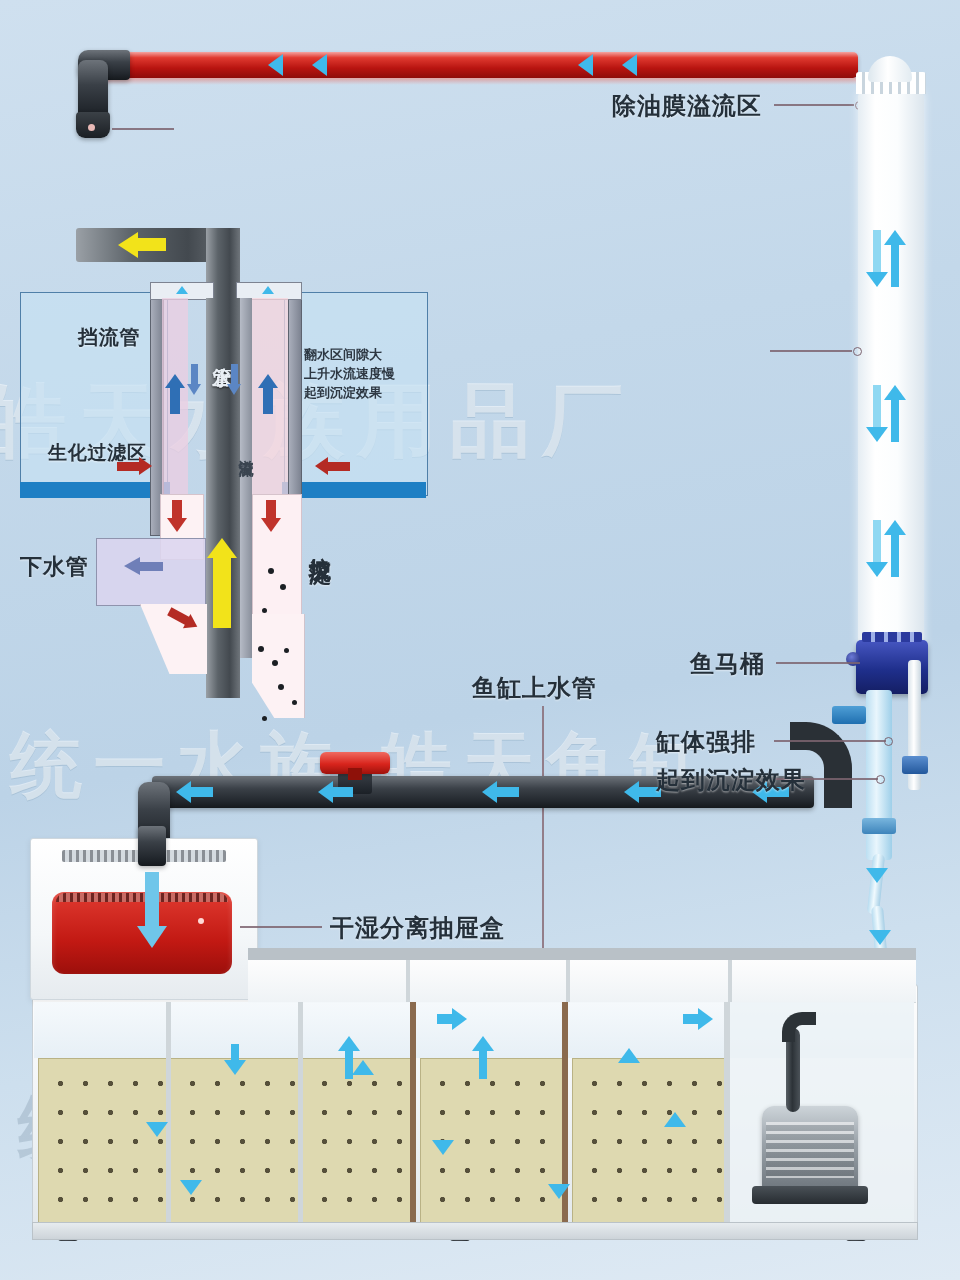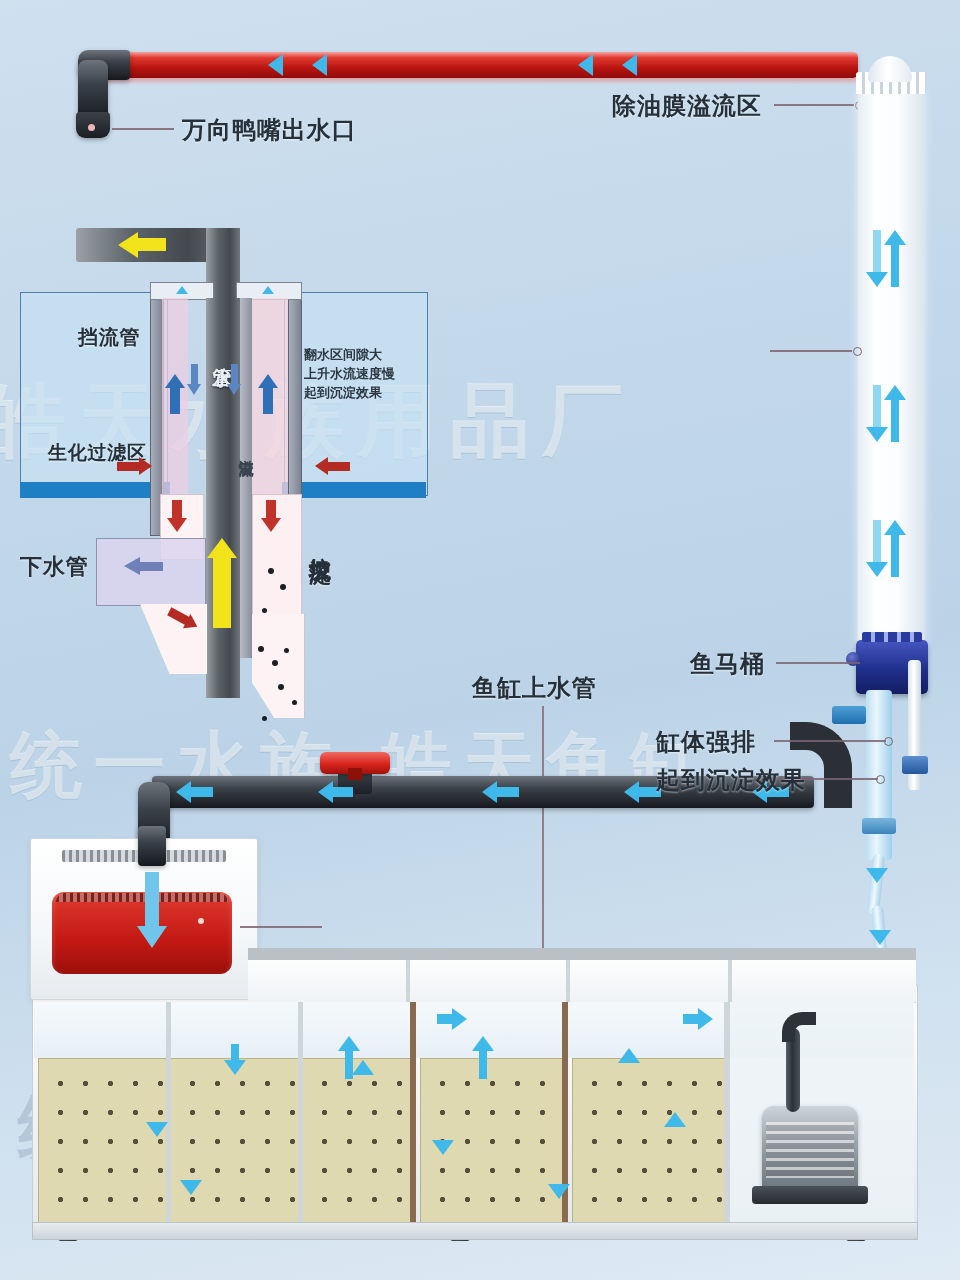--- a/index.html
+++ b/index.html
@@ -95,21 +95,20 @@
   <div class="abs" style="left:76px;top:112px;width:34px;height:26px;border-radius:4px 4px 9px 9px;
               background:linear-gradient(180deg,#3b4147,#1b1f24);box-shadow:0 2px 4px rgba(0,0,0,.3);"></div>
   <div class="abs" style="left:88px;top:124px;width:7px;height:7px;border-radius:50%;background:#e8b9b6;"></div>
 
   <div class="cy-l" style="left:268px;top:54px;"></div>
   <div class="cy-l" style="left:312px;top:54px;"></div>
   <div class="cy-l" style="left:578px;top:54px;"></div>
   <div class="cy-l" style="left:622px;top:54px;"></div>
 
   <div class="leader" style="left:112px;top:128px;width:62px;"></div>
-  <div class="lbl" style="left:182px;top:114px;font-size:24px;">万向鸭嘴出水口</div>
 
   <div class="leader" style="left:774px;top:104px;width:80px;"></div>
   <div class="dot" style="left:855px;top:101px;"></div>
   <div class="lbl" style="left:612px;top:90px;font-size:24px;">除油膜溢流区</div>
 
   <div class="abs" style="left:858px;top:90px;width:66px;height:560px;border-radius:6px;
               background:linear-gradient(90deg,#e5edf3 0%,#ffffff 26%,#fbfdfe 60%,#dbe5ed 100%);
               box-shadow:0 0 10px rgba(255,255,255,.7);"></div>
 
   <div class="abs" style="left:856px;top:72px;width:70px;height:22px;
@@ -302,20 +301,21 @@
   <div class="abs" style="left:56px;top:893px;width:172px;height:9px;
               background:repeating-linear-gradient(90deg,#6e2420 0 3px,#c96b64 3px 7px);border-radius:9px 9px 0 0;"></div>
   <div class="abs" style="left:198px;top:918px;width:6px;height:6px;border-radius:50%;background:#ffd9d6;"></div>
 
   <div class="blkpipe" style="left:138px;top:826px;width:28px;height:40px;"></div>
 
   <div class="abs" style="left:145px;top:872px;width:14px;height:56px;background:#6fc6ea;"></div>
   <div class="abs" style="left:137px;top:926px;width:0;height:0;border-left:15px solid transparent;border-right:15px solid transparent;border-top:22px solid #6fc6ea;"></div>
 
   <div class="leader" style="left:240px;top:926px;width:82px;"></div>
+  <div class="lbl" style="left:330px;top:912px;font-size:24px;">干湿分离抽屉盒</div>
 
   <div class="abs" style="left:248px;top:948px;width:668px;height:12px;background:#b9c1c7;"></div>
   <div class="abs" style="left:248px;top:960px;width:668px;height:42px;
               background:linear-gradient(180deg,#fdfdfd,#eff3f6);border-bottom:1px solid #d3dade;"></div>
 
   <div class="chamdiv" style="left:406px;top:960px;width:4px;height:42px;"></div>
   <div class="chamdiv" style="left:566px;top:960px;width:4px;height:42px;"></div>
   <div class="chamdiv" style="left:728px;top:960px;width:4px;height:42px;"></div>
 
   <div class="abs" style="left:34px;top:1002px;width:880px;height:56px;

